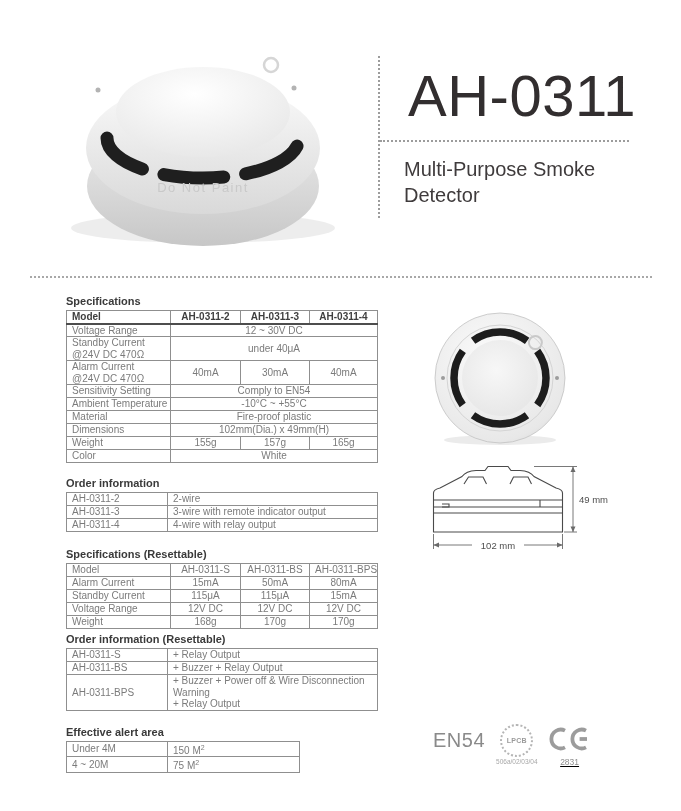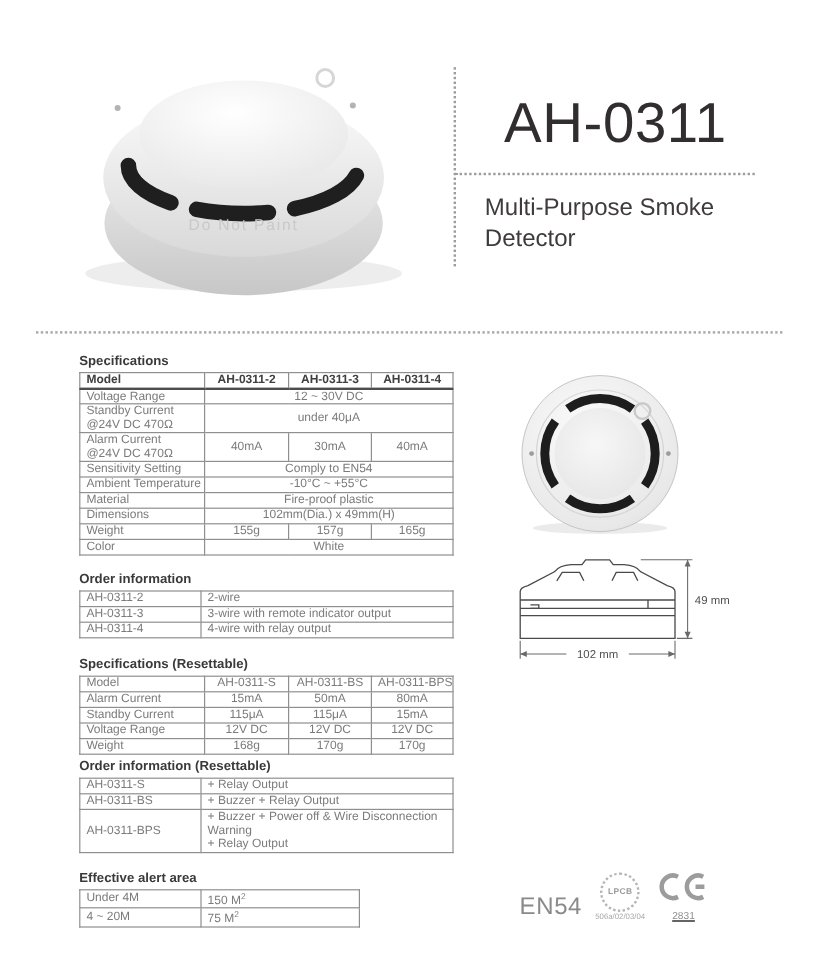--- a/index.html
+++ b/index.html
@@ -11,21 +11,21 @@
   }
 
   
   .photo { position:absolute; left:48px; top:20px; width:310px; height:238px; }
 
   .title-block {
     position:absolute; left:378px; top:56px; width:272px;
     border-left:2px dotted #9c9c9c; padding:4px 0 10px 24px;
   }
   .title-block h1 {
-    margin:16px; font-size:47px; font-weight:400; color:#322e2f;
+    margin:4px; font-size:58px; font-weight:400; color:#322e2f;
     letter-spacing:0.5px; line-height:1.1;
   }
   .title-divider {
     border:none; border-top:2px dotted #9c9c9c;
     margin:12px 0 0 -24px; width:249px;
   }
   .title-block h2 {
     margin:14px 0 0 0; font-size:20px; font-weight:400; color:#3f3b3c;
     line-height:1.3; width:245px;
   }
@@ -57,21 +57,21 @@
   sup { font-size:7px; }
 
   .w-narrow { width:233px; }
 
   
   .topview  { position:absolute; left:430px; top:308px; }
   .diagram  { position:absolute; left:430px; top:462px; }
 
   .certs {
     position:absolute; left:433px; top:722px;
-    display:flex; align-items:flex-end; gap:11px;
+    display:flex; align-items:flex-start; gap:11px;
   }
   .en54 { font-size:20px; color:#8a8a8a; letter-spacing:0.5px; margin-top:7px; }
   .lpcb-wrap { text-align:center; margin-top:2px; }
   .lpcb-badge {
     width:33px; height:33px; border:2px dotted #b5b5b5; border-radius:50%;
     display:flex; align-items:center; justify-content:center; margin:0 auto;
   }
   .lpcb-label { font-size:7px; font-weight:bold; color:#9a9a9a; letter-spacing:0.3px; }
   .lpcb-number { font-size:6.5px; color:#a8a8a8; margin-top:1px; white-space:nowrap; }
   .ce-wrap { text-align:center; margin-top:4px;text-decoration:underline; }

